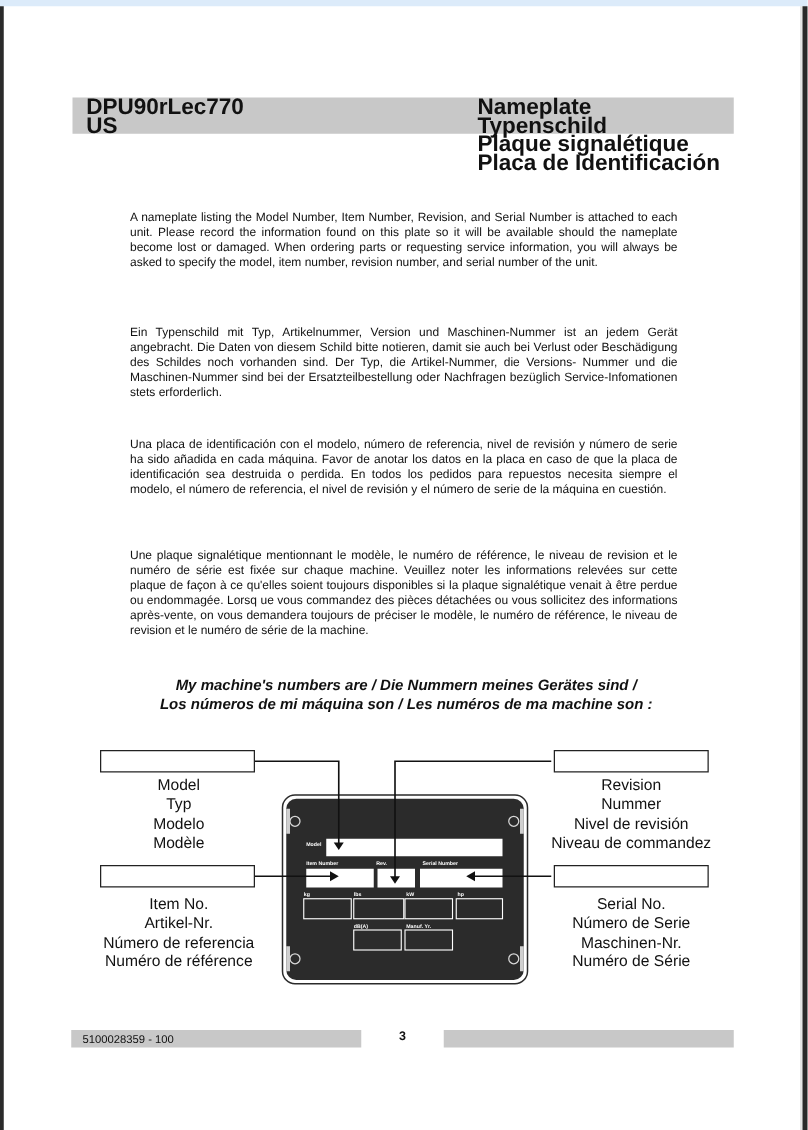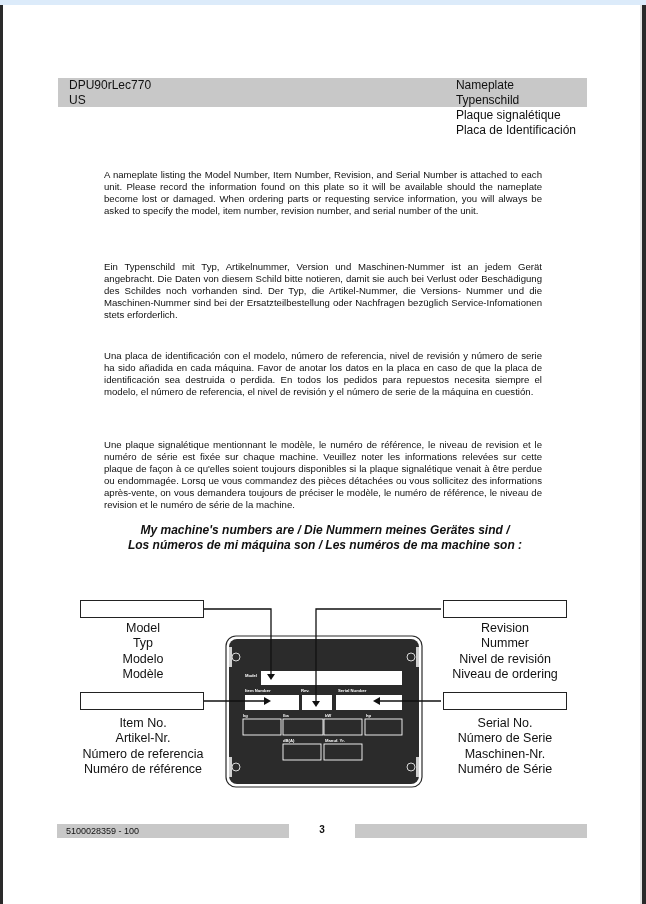--- a/index.html
+++ b/index.html
@@ -3,31 +3,31 @@
   <meta charset="utf-8">
   <style>
     html, body { margin: 0; padding: 0; }
     body { width: 646px; height: 904px; position: relative; overflow: hidden; background: #ffffff; font-family: "Liberation Sans", sans-serif; color: #111; }
     .topbar { position: absolute; left: 0; top: 0; width: 646px; height: 5px; background: #dcebfa; }
     .left-border { position: absolute; left: 0; top: 5px; width: 3px; height: 899px; background: #2a2a2a; }
     .right-border { position: absolute; left: 642px; top: 5px; width: 4px; height: 899px; background: #2a2a2a; }
     .right-gap { position: absolute; left: 640px; top: 5px; width: 2px; height: 899px; background: #e6e6e6; }
 
     .hdr-band { position: absolute; left: 58px; top: 78px; width: 529px; height: 29px; background: #c8c8c8; }
-    .hdr-text { position: absolute; font-weight: normal; font-size: 12px; line-height: 15px; }
+    .hdr-text { position: absolute; font-weight: bold; font-size: 18px; line-height: 15px; }
     .hdr-left { left: 69px; top: 78px; text-align: left; }
     .hdr-right { right: 70px; top: 78px; text-align: left; }
 
     .para { position: absolute; left: 104px; width: 438px; font-size: 9.6px; line-height: 12.1px; text-align: justify; text-align-last: left; }
     .p1 { top: 169px; }
     .p2 { top: 261px; }
     .p3 { top: 350px; }
     .p4 { top: 439px; }
 
-    .caption { position: absolute; left: 80px; width: 490px; top: 523px; text-align: center; font-weight: bold; font-style: italic; font-size: 12px; line-height: 15px; }
+    .caption { position: absolute; left: 80px; width: 490px; top: 541px; text-align: center; font-weight: bold; font-style: italic; font-size: 12px; line-height: 15px; }
 
     .field-box { position: absolute; width: 122px; height: 16px; border: 1px solid #222; background: #fff; }
     .fb-model { left: 80px; top: 600px; }
     .fb-item { left: 80px; top: 692px; }
     .fb-rev { left: 443px; top: 600px; }
     .fb-serial { left: 443px; top: 692px; }
 
     .label-group { position: absolute; width: 160px; text-align: center; font-size: 12.5px; line-height: 15.3px; }
     .lg-model { left: 63px; top: 621px; }
     .lg-item { left: 63px; top: 716px; }
@@ -139,21 +139,21 @@
 <div class="label-group lg-item">
   <div>Item No.</div>
   <div>Artikel-Nr.</div>
   <div>Número de referencia</div>
   <div>Numéro de référence</div>
 </div>
 <div class="label-group lg-rev">
   <div>Revision</div>
   <div>Nummer</div>
   <div>Nivel de revisión</div>
-  <div>Niveau de ordering</div>
+  <div>Niveau de commandez</div>
 </div>
 <div class="label-group lg-serial">
   <div>Serial No.</div>
   <div>Número de Serie</div>
   <div>Maschinen-Nr.</div>
   <div>Numéro de Série</div>
 </div>
 
 <div class="footer-band-left"></div>
 <div class="footer-band-right"></div>

